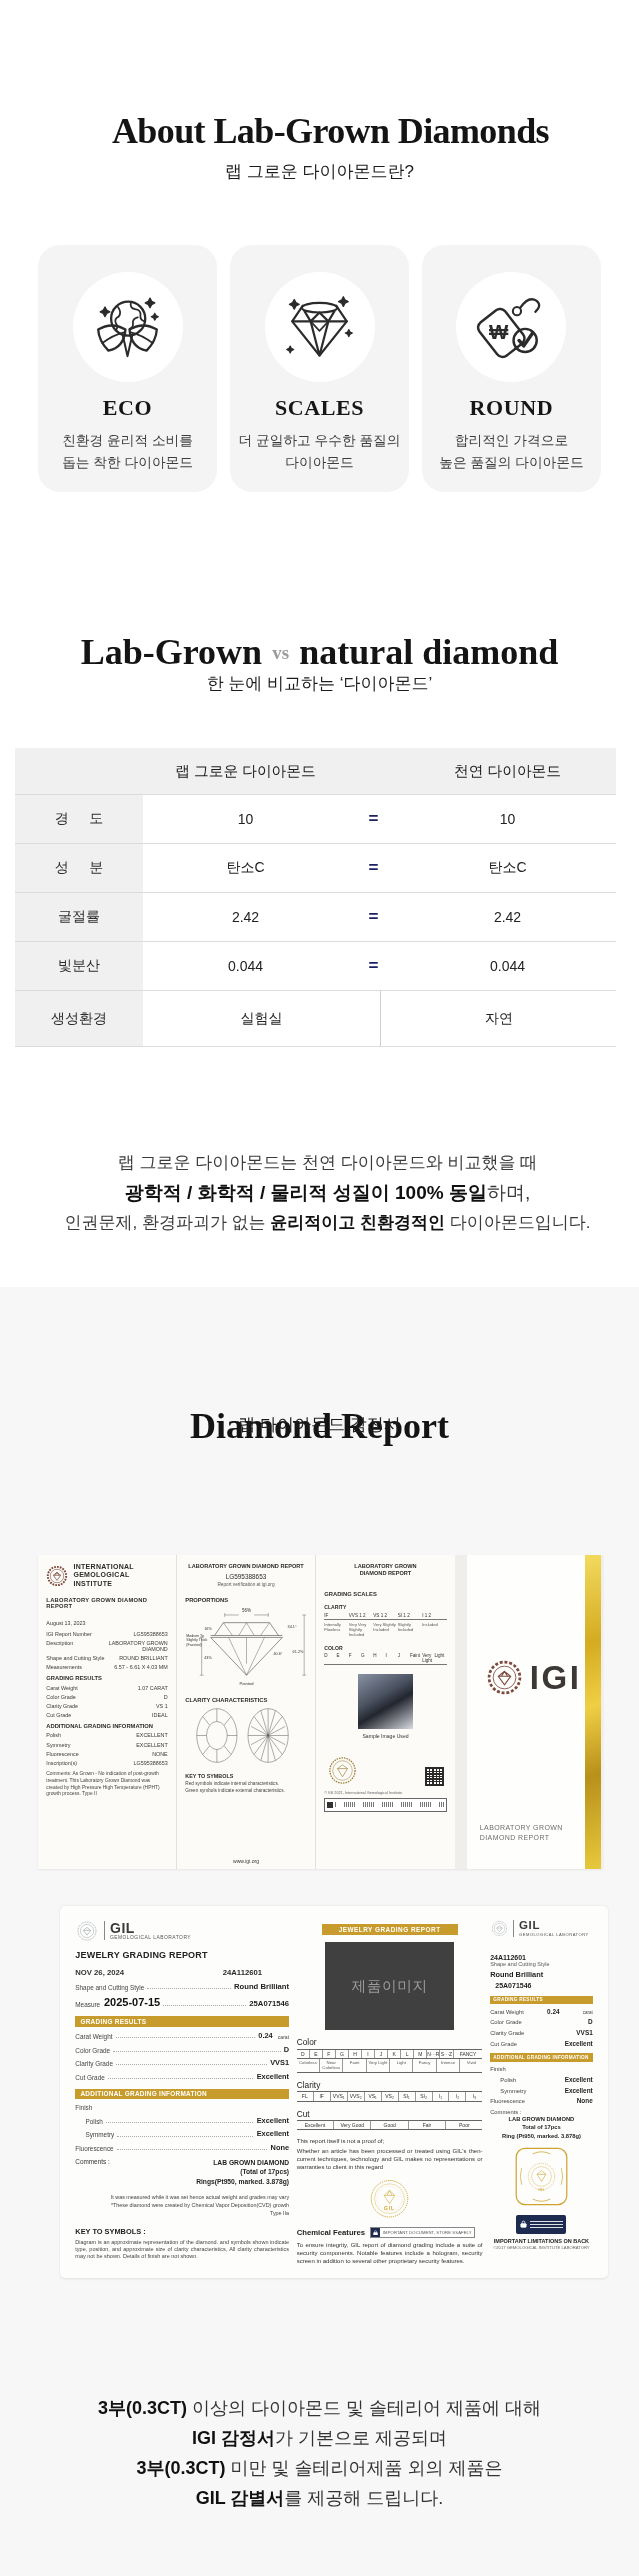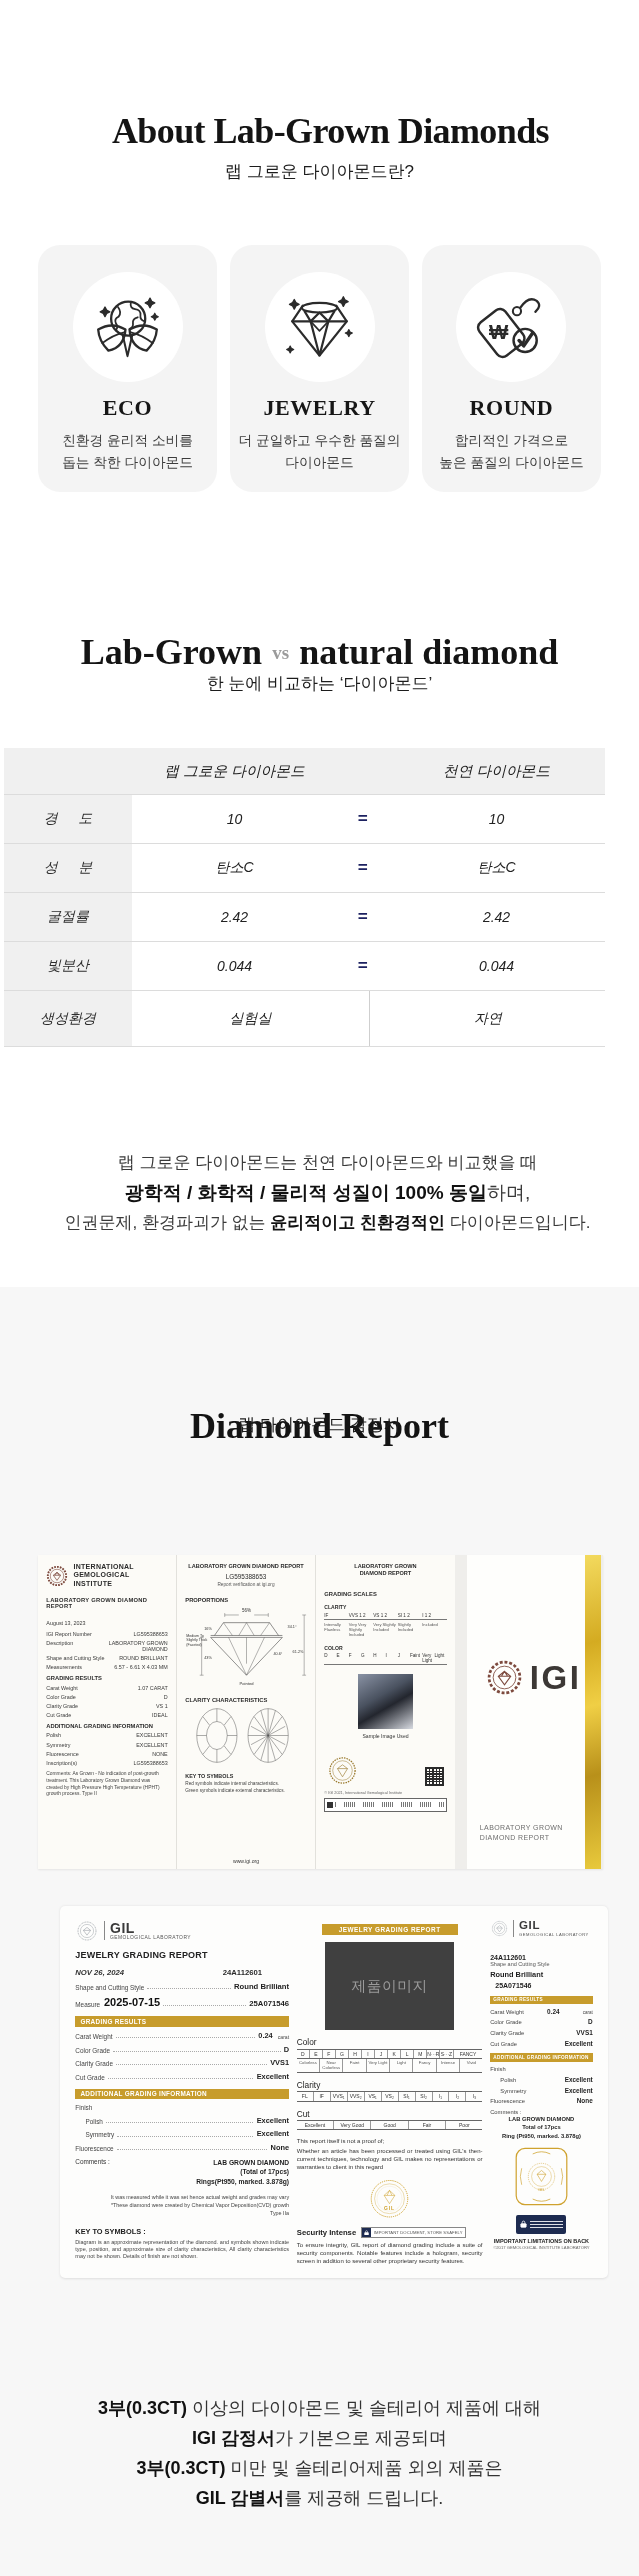--- a/index.html
+++ b/index.html
@@ -21,21 +21,21 @@
   .card h3{margin:12.8px 0 0;font-size:22px;font-family:"Liberation Serif","DejaVu Serif",serif;
            font-weight:bold;color:#161616;letter-spacing:0.6px;}
   .card p{margin:9px 0 0;font-size:13.7px;line-height:22px;color:#3c3c3c;}
   .card p span{display:block;}
 
   
   .cmp-title{top:600px;font-size:36px;line-height:45px;}
   .cmp-title .vs{font-size:19px;color:#9b9b9b;font-weight:bold;margin:0 10.2px;vertical-align:5.1px;}
   .cmp-sub{top:655px;font-size:17px;color:#1c1c1c;}
 
-  .table{top:748px;left:4px;width:601px;font-size:14px;font-style:italic;}
+  .table{top:748px;left:15px;width:601px;font-size:14px;}
   .trow{display:grid;grid-template-columns:128px 205px 51px 217px;border-top:0.6px solid #dcdcdc;}
   .trow.head{border-top:none;background:#f0f0f0;height:46px;font-size:14.7px;color:#1a1a1a;}
   .trow:not(.head){height:48px;}
   .trow>div{display:flex;align-items:center;justify-content:center;}
   .tlabel{background:#f0f0f0;color:#2c2c2c;word-spacing:16.6px;}
   .teq{font-weight:bold;font-size:17px;color:#1c2160;}
   .trow.env{grid-template-columns:128px 237px 237px;height:55px;border-bottom:0.6px solid #dcdcdc;}
   .trow.env .tdiv{border-left:0.6px solid #cfcfcf;}
 
   
@@ -100,21 +100,21 @@
   .gcol{display:flex;flex-direction:column;}
   .gleft{width:221px;}
   .gmid{width:192px;}
   .gright{width:106px;}
   .gl-logo{display:flex;align-items:center;gap:4.5px;}
   .gl-brandbox{border-left:0.6px solid #888;padding-left:5.1px;}
   .gl-brand{display:block;font-size:14px;font-weight:bold;color:#3a3a3a;letter-spacing:0.6px;line-height:14px;}
   .gl-sub{display:block;font-size:4.9px;color:#555;letter-spacing:0.5px;}
   .gl-title{font-weight:bold;font-size:9px;color:#222;margin-top:7.7px;letter-spacing:0.2px;}
   .gl-daterow{display:flex;justify-content:space-between;align-items:baseline;margin-top:7.7px;}
-  .gl-date{font-weight:bold;font-size:7.7px;font-style:italic;}
+  .gl-date{font-weight:bold;font-size:7.7px;}
   .gl-repno{font-size:7.7px;font-weight:bold;color:#2b2b2b;margin-right:27px;}
   .gkv{display:flex;align-items:flex-end;margin-top:5.1px;font-size:6.4px;color:#444;}
   .gkv .dots{flex:1;border-bottom:0.6px dotted #aaa;margin:0 3.2px 1.9px;}
   .gkv .gv{font-weight:bold;font-size:7.7px;color:#1e1e1e;}
   .stamp{font-weight:bold;font-size:11px;color:#111;margin-left:3.8px;}
   .goldbar{background:#c79c2c;color:#fff;font-weight:bold;font-size:6.4px;letter-spacing:0.3px;
            padding:1.9px 5.1px;margin-top:7.7px;}
   .goldbar.sm{font-size:4.7px;padding:1.6px 3.2px;margin-top:6.4px;}
   .gil-kv .kvr{display:flex;align-items:flex-end;margin-top:4.5px;font-size:6.4px;color:#444;}
   .gil-kv .kd{flex:1;border-bottom:0.6px dotted #aaa;margin:0 3.2px 1.9px;}
@@ -215,21 +215,21 @@
           <path d="M15 46 L95 46"></path>
           <path d="M33 31 L42 46 L55 96 L68 46 L77 31"></path>
           <path d="M55 33 L42 46 M55 33 L68 46"></path>
           <path d="M42 46 L55 60 L68 46" stroke-width="2.4"></path>
           <path d="M18 14 l2.4 4.6 4.6 2.4 -4.6 2.4 -2.4 4.6 -2.4 -4.6 -4.6 -2.4 4.6 -2.4 Z" stroke-width="2" fill="#2b2b2b"></path>
           <path d="M90 10 l2.4 4.6 4.6 2.4 -4.6 2.4 -2.4 4.6 -2.4 -4.6 -4.6 -2.4 4.6 -2.4 Z" stroke-width="2" fill="#2b2b2b"></path>
           <path d="M98 58 l1.8 3.4 3.4 1.8 -3.4 1.8 -1.8 3.4 -1.8 -3.4 -3.4 -1.8 3.4 -1.8 Z" stroke-width="1.6" fill="#2b2b2b"></path>
           <path d="M12 82 l1.8 3.4 3.4 1.8 -3.4 1.8 -1.8 3.4 -1.8 -3.4 -3.4 -1.8 3.4 -1.8 Z" stroke-width="1.6" fill="#2b2b2b"></path>
         </svg>
       </div>
-      <h3>JEWELRY</h3>
+      <h3>SCALES</h3>
       <p>
         <span>더 균일하고 우수한 품질의</span>
           <span>다이아몬드</span>
       </p>
     </article>
     <article class="card">
       <div class="circle">
         <svg width="75" height="75" viewBox="0 0 110 110" fill="none" stroke="#2b2b2b" stroke-width="3.6" stroke-linecap="round" stroke-linejoin="round">
           <rect x="16" y="32" width="48" height="62" rx="10" transform="rotate(-38 40 63)"></rect>
           <circle cx="63" cy="31" r="6" stroke-width="3"></circle>
@@ -624,21 +624,21 @@
       <p class="gm-disc first">This report itself is not a proof of;</p>
       <p class="gm-disc">Whether an article has been processed or treated using GIL's then-current techniques, technology and GIL makes no representations or warranties to client in this regard</p>
       <svg class="gseal" width="59" height="59" viewBox="0 0 100 100" fill="none" stroke="#cfa22e">
         <circle cx="50" cy="50" r="44" stroke-width="2.4" stroke-dasharray="3 2.2"></circle>
         <circle cx="50" cy="50" r="36" stroke-width="0.9"></circle>
         <circle cx="50" cy="50" r="30" stroke-width="0.6" stroke-dasharray="1 1.4"></circle>
         <path d="M50 30 L63 42 L50 62 L37 42 Z M37 42 H63 M50 30 L44 42 M50 30 L56 42" stroke-width="1.3"></path>
         <text x="50" y="78" font-size="12" font-weight="bold" fill="#cfa22e" stroke="none" text-anchor="middle" letter-spacing="2" font-family="'Liberation Sans',sans-serif">GIL</text>
       </svg>
       <div class="gm-sec">
-        <b>Security Intense</b>
+        <b>Chemical Features</b>
         <span class="gm-badge">
           <span class="badge-sq">
             <svg width="5.1" height="5.8" viewBox="0 0 16 18" fill="none" stroke="#fff" stroke-width="1.8">
               <rect x="2" y="8" width="12" height="8" rx="1" fill="#fff"></rect>
               <path d="M5 8 V5 a3 3 0 0 1 6 0 V8"></path>
             </svg>
           </span>
           <span class="badge-label">IMPORTANT DOCUMENT, STORE SSAFELY</span>
         </span>
       </div>

